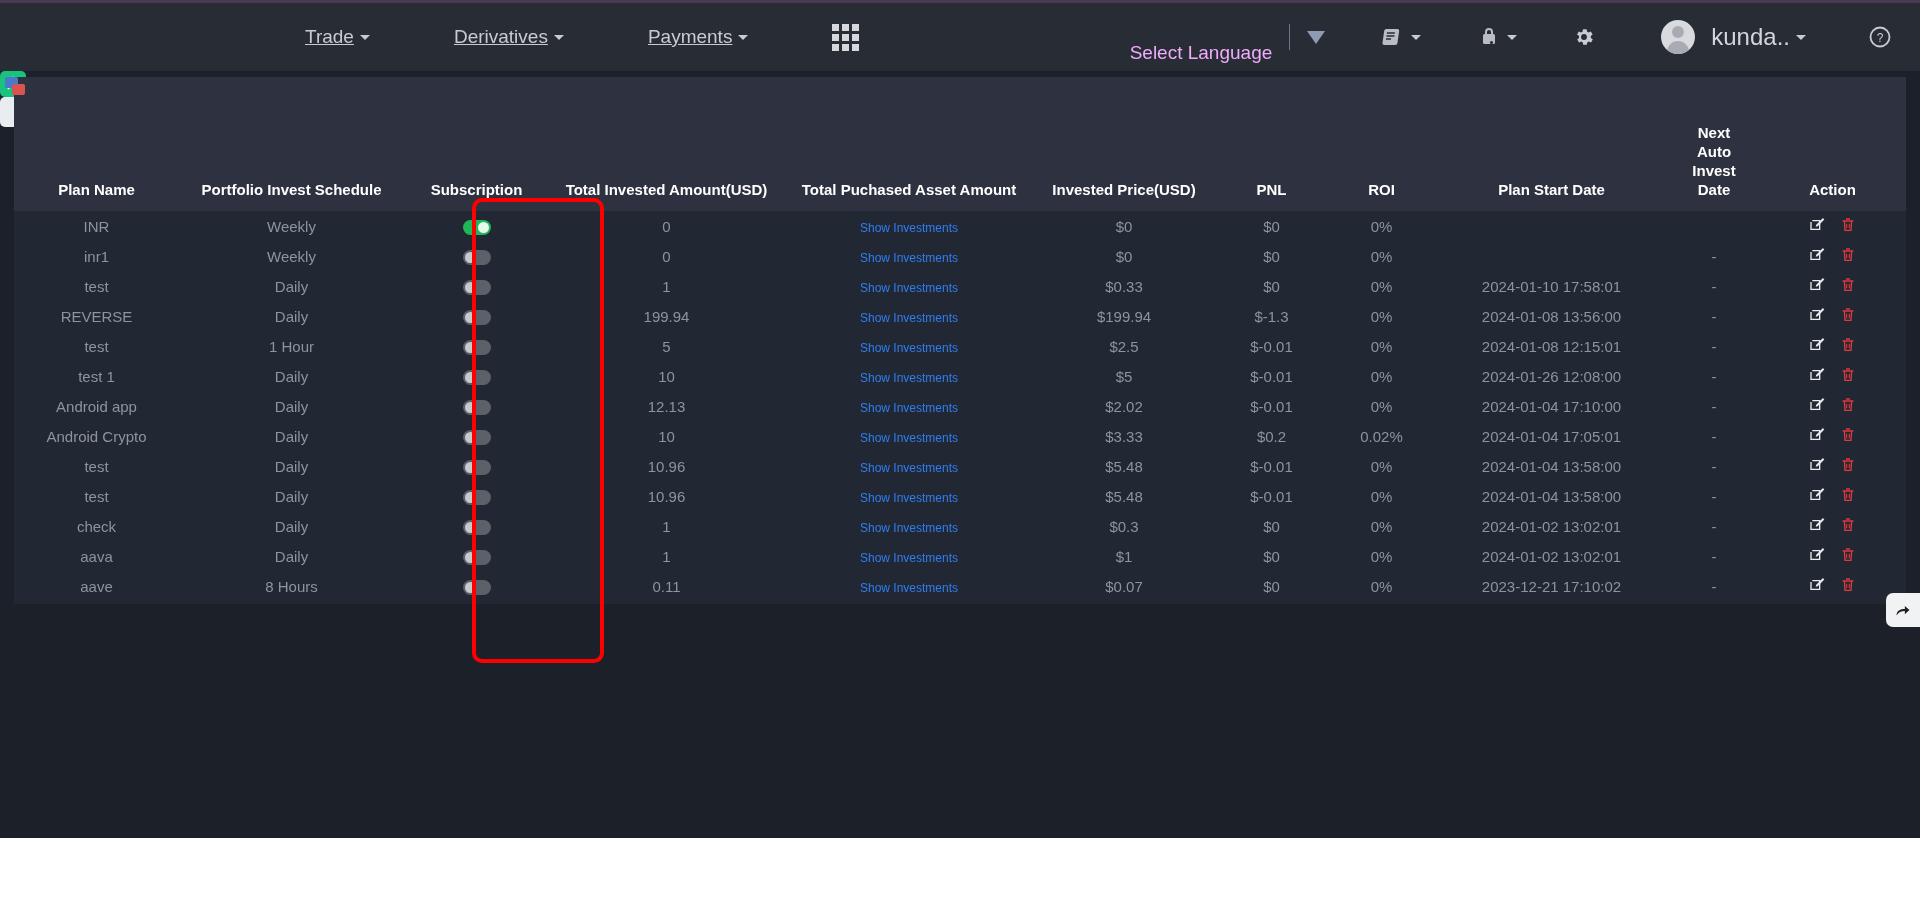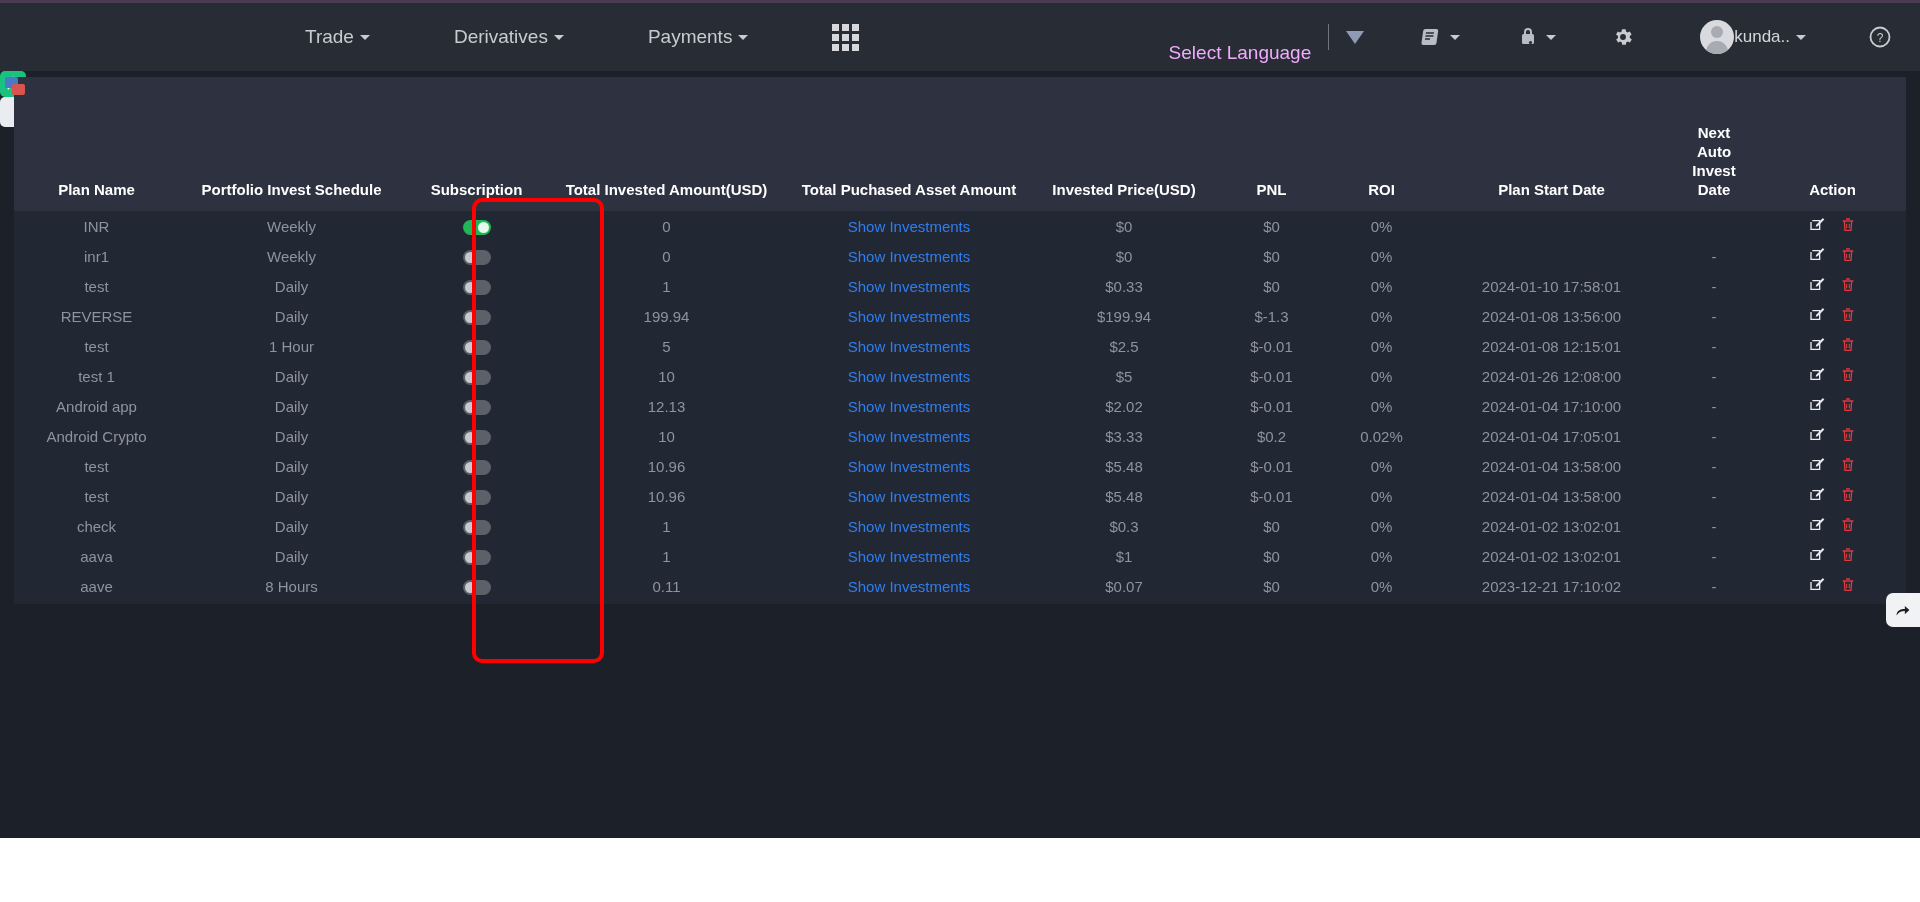--- a/index.html
+++ b/index.html
@@ -19,21 +19,21 @@
 
   
   .header {
     position: absolute; top: 3px; left: 0; width: 1920px; height: 68px;
     background: #272c35;
     display: flex; align-items: center;
   }
   .nav-left { display: flex; align-items: center; margin-left: 305px; }
   .nav-item {
     color: #c9cbd1; font-size: 19px; margin-right: 84px;
-    display: flex; align-items: center; white-space: nowrap;
+    display: flex; align-items: center; white-space: nowrap; text-decoration: underline;
   }
   .caret-down {
     display: inline-block; width: 0; height: 0; margin-left: 6px;
     border-left: 5px solid transparent; border-right: 5px solid transparent;
     border-top: 5px solid #c9cbd1;
   }
   .grid-icon {
     display: grid; grid-template-columns: repeat(3, 7px);
     grid-template-rows: repeat(3, 7px); gap: 3px; margin-right: 60px;
   }
@@ -58,21 +58,21 @@
   .avatar::before {
     content: ""; position: absolute; left: 50%; top: 6px;
     width: 12px; height: 12px; border-radius: 50%;
     background: #a8abb2; transform: translateX(-50%);
   }
   .avatar::after {
     content: ""; position: absolute; left: 50%; top: 21px;
     width: 22px; height: 16px; border-radius: 11px 11px 0 0;
     background: #a8abb2; transform: translateX(-50%);
   }
-  .user-name { color: #d3d5da; font-size: 17px; }
+  .user-name { color: #d3d5da; font-size: 24px; margin-left: 16px; }
   .help-btn { margin-left: 62px; margin-right: 6px; color: #c9cbd1; }
 
   
   .page {
     position: absolute; top: 71px; left: 0; width: 1920px; height: 767px;
     background: #1c2029;
   }
   .card {
     position: absolute; left: 14px; top: 6px; width: 1892px; height: 527px;
     background: #222734;
@@ -85,21 +85,21 @@
     color: #ffffff; font-size: 15px; font-weight: bold;
     padding: 0 0 12px 0; vertical-align: bottom; text-align: center;
     line-height: 19px;
   }
   tbody td {
     color: #8d939f; font-size: 15px; text-align: center;
     height: 30px; padding: 0; vertical-align: middle;
   }
   tbody tr { background: #222734; }
 
-  .link-cell { color: #2f7ef0; cursor: pointer; font-size: 15px; }
+  .link-cell { color: #2f7ef0; cursor: pointer; font-size: 12px; }
 
   
   .switch {
     display: inline-block; width: 28px; height: 15px; border-radius: 8px;
     background: #5c6069; position: relative; vertical-align: middle;
   }
   .switch i {
     position: absolute; top: 2px; left: 2px; width: 11px; height: 11px;
     border-radius: 50%; background: #c6c9ce; display: block;
   }

